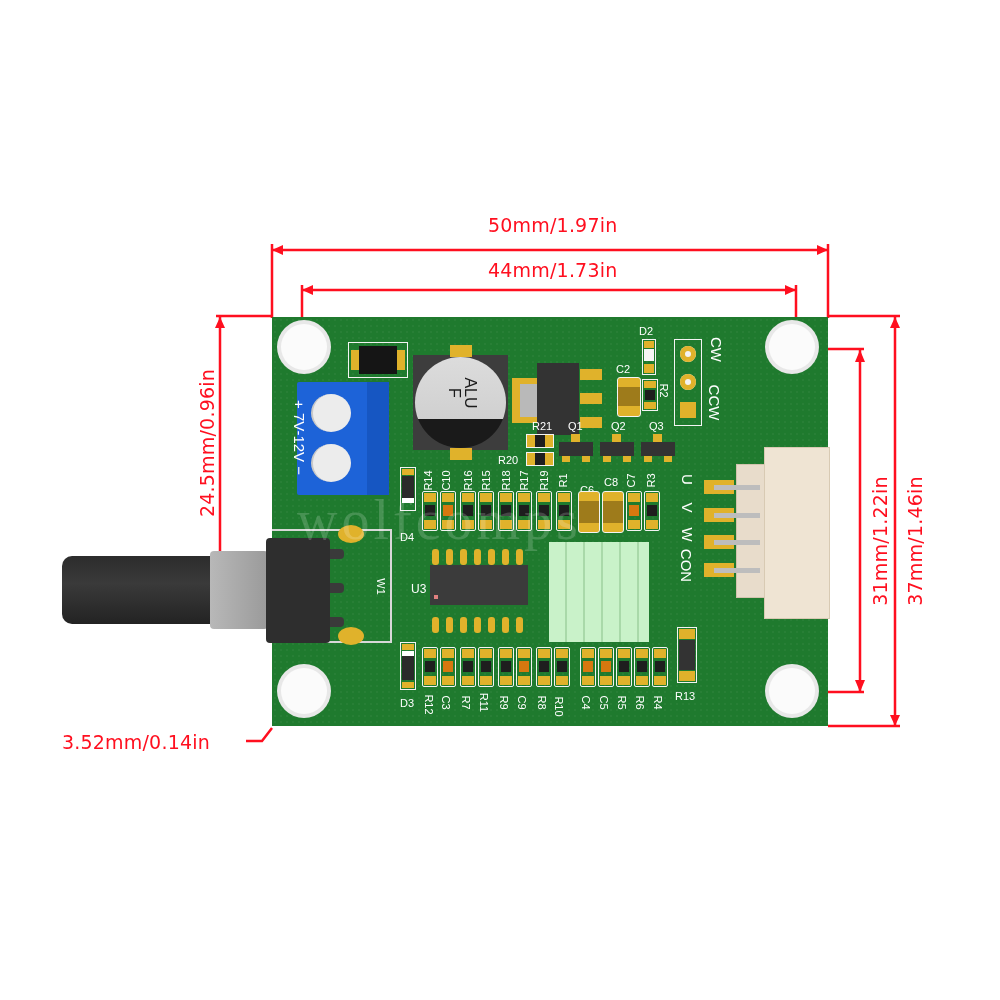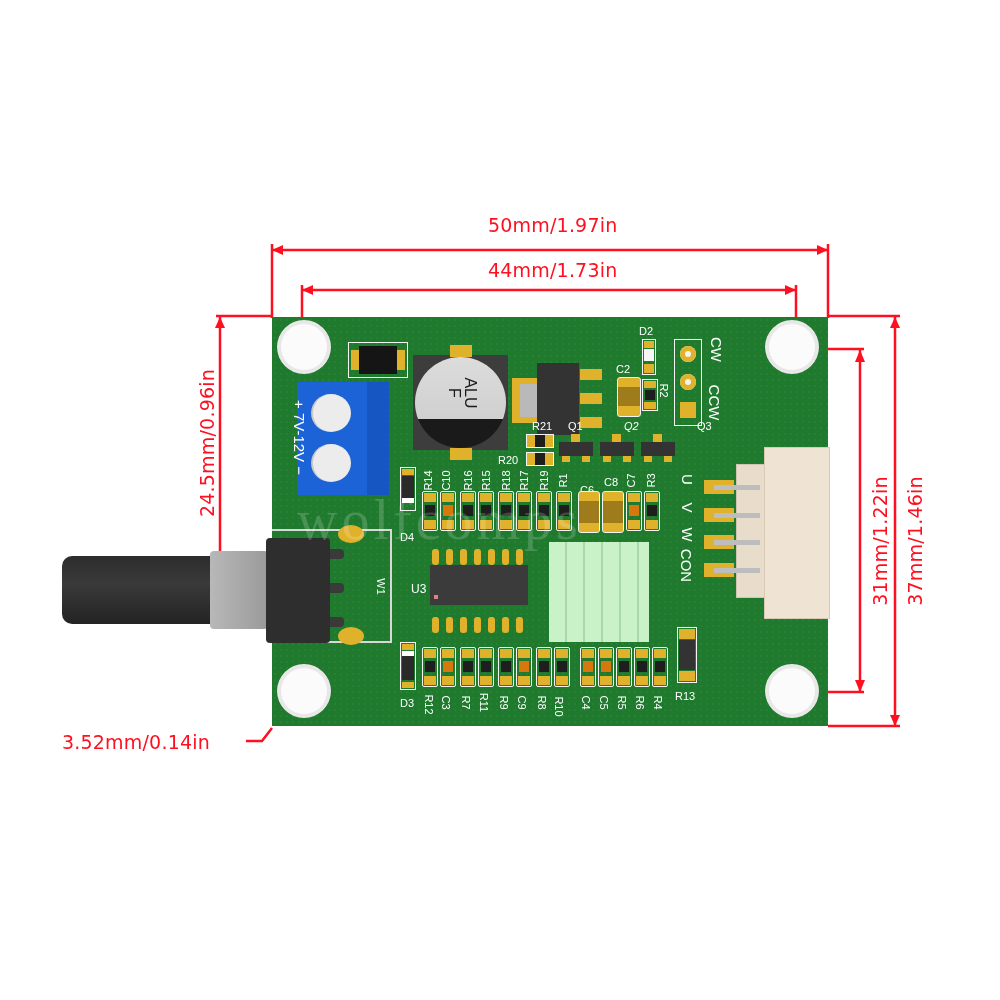--- a/index.html
+++ b/index.html
@@ -134,22 +134,22 @@
   </div>
   <div class="silk silk-big" style="left:432px;top:27px;transform:rotate(90deg);">CW</div>
   <div class="silk silk-big" style="left:425px;top:80px;transform:rotate(90deg);">CCW</div>
 
   <div class="silk" style="left:260px;top:104px;">R21</div>
   <div class="abs" style="left:254px;top:117px;width:26px;height:12px;border:1.5px solid #f4f4f4;background:linear-gradient(90deg,#e0b22b 30%,#1e1e1e 30%,#1e1e1e 70%,#e0b22b 70%);"></div>
   <div class="silk" style="left:226px;top:138px;">R20</div>
   <div class="abs" style="left:254px;top:135px;width:26px;height:12px;border:1.5px solid #f4f4f4;background:linear-gradient(90deg,#e0b22b 30%,#1e1e1e 30%,#1e1e1e 70%,#e0b22b 70%);"></div>
 
   <div class="silk" style="left:296px;top:104px;">Q1</div>
-  <div class="silk" style="left:352px;top:104px;font-style:italic;">Q2</div>
-  <div class="silk" style="left:377px;top:104px;margin-left:48px;">Q3</div>
+  <div class="silk" style="left:339px;top:104px;">Q2</div>
+  <div class="silk" style="left:377px;top:104px;">Q3</div>
   <div class="abs" style="left:287px;top:125px;width:34px;height:14px;background:#333;">
       <div class="pad" style="left:12px;top:-8px;width:9px;height:8px;"></div>
       <div class="pad" style="left:3px;top:14px;width:8px;height:6px;"></div>
       <div class="pad" style="left:23px;top:14px;width:8px;height:6px;"></div>
     </div>
   <div class="abs" style="left:328px;top:125px;width:34px;height:14px;background:#333;">
       <div class="pad" style="left:12px;top:-8px;width:9px;height:8px;"></div>
       <div class="pad" style="left:3px;top:14px;width:8px;height:6px;"></div>
       <div class="pad" style="left:23px;top:14px;width:8px;height:6px;"></div>
     </div>

